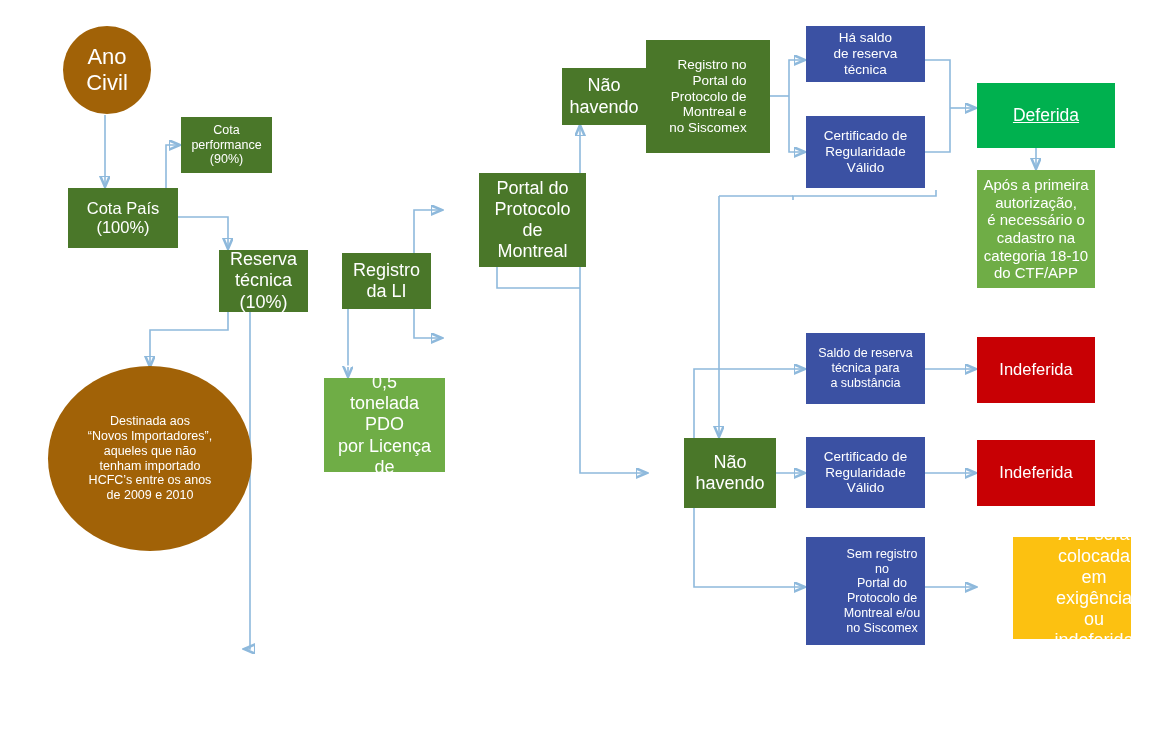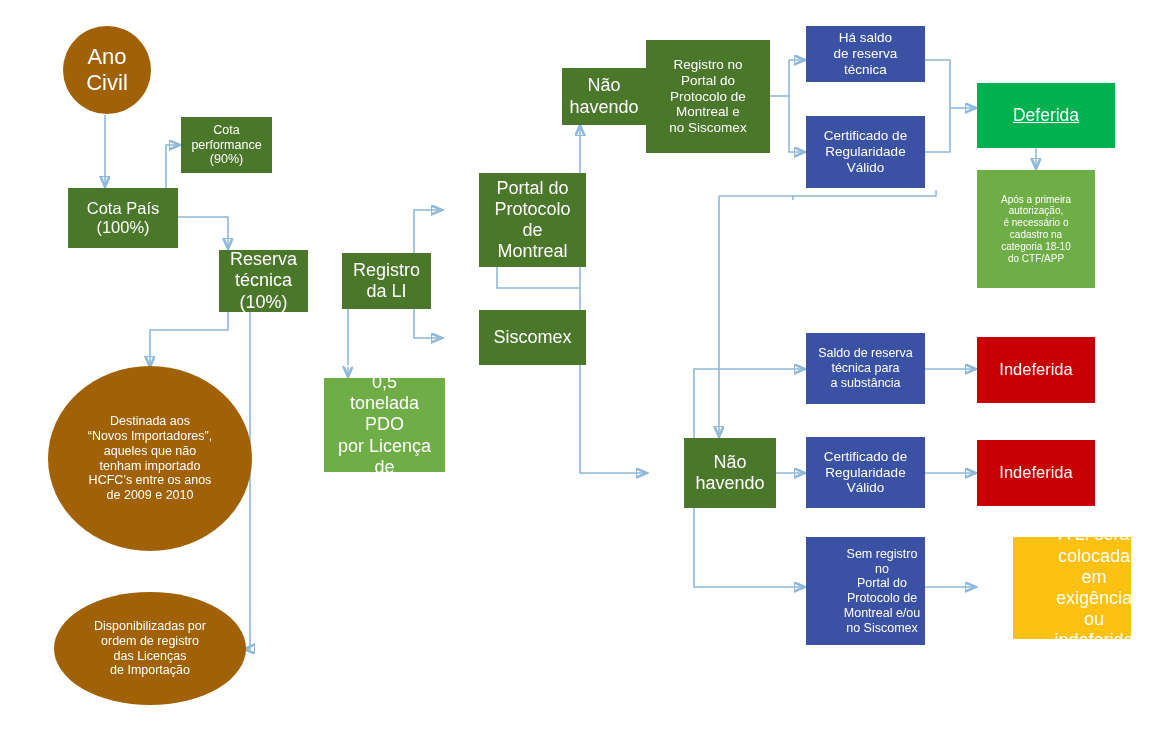--- a/index.html
+++ b/index.html
@@ -34,21 +34,21 @@
   .ellipse  { border-radius: 50%; }
 
   .c-green      { background: #4A7729; }
   .c-darkgreen  { background: #a16207; }
   .c-lightgreen { background: #6FAD46; }
   .c-brightgreen{ background: #00B14F; }
   .c-blue       { background: #3B51A3; }
   .c-red        { background: #C80004; }
   .c-yellow     { background: #FCC111; }
 
-  .f-11 { font-size: 10px; }
+  .f-11 { font-size: 15px; }
   .f-12 { font-size: 12.5px; }
   .f-13 { font-size: 13.5px; }
   .f-14 { font-size: 18px; margin-left: 36px; }
   .f-16 { font-size: 16.5px; }
   .f-17 { font-size: 17.5px; }
   .f-22 { font-size: 22px; }
 
   svg.wires {
     position: absolute;
     left: 0; top: 0;
@@ -138,43 +138,38 @@
 técnica
 (10%)</div>
 
   <div class="node circle c-darkgreen f-12" style="left:48px; top:366px; width:204px; height:185px;">Destinada aos
 “Novos Importadores”,
 aqueles que não
 tenham importado
 HCFC’s entre os anos
 de 2009 e 2010</div>
 
-  <div class="node ellipse c-darkgreen f-12" style="left:54px; top:592px; width:192px; height:113px;">Disponibilizadas por
-ordem de registro
-das Licenças
-de Importação</div>
 
   <div class="node box c-green f-14" style="left:306px; top:253px; width:89px; height:56px;">Registro
 da LI</div>
 
   <div class="node box c-lightgreen f-14" style="left:288px; top:378px; width:121px; height:94px;">Limitada a 0,5
 tonelada PDO
 por Licença de
 Importação</div>
 
   <div class="node box c-green f-14" style="left:443px; top:173px; width:107px; height:94px;">Portal do
 Protocolo de
 Montreal</div>
 
-  <div class="node box c-green f-14" style="left:443px; top:310px; width:107px; height:55px;">Siscomex</div>
 
   <div class="node box c-green f-14" style="left:526px; top:68px; width:84px; height:57px;">Não
 havendo</div>
 
-  <div class="node box c-green f-13" style="left:646px; top:40px; width:124px; height:113px;">Registro no
+  <div class="node box c-green f-13" style="left:646px; top:40px; width:124px; height:113px;text-align:right;">Registro no
 Portal do
 Protocolo de
 Montreal e
 no Siscomex</div>
 
   <div class="node box c-blue f-13" style="left:806px; top:26px; width:119px; height:56px;">Há saldo
 de reserva
 técnica</div>
 
   <div class="node box c-blue f-13" style="left:806px; top:116px; width:119px; height:72px;">Certificado de

